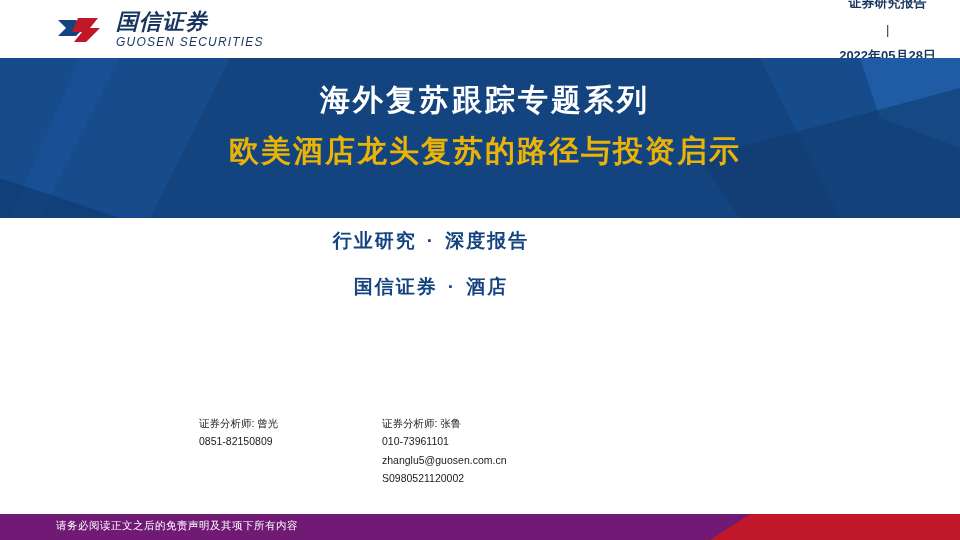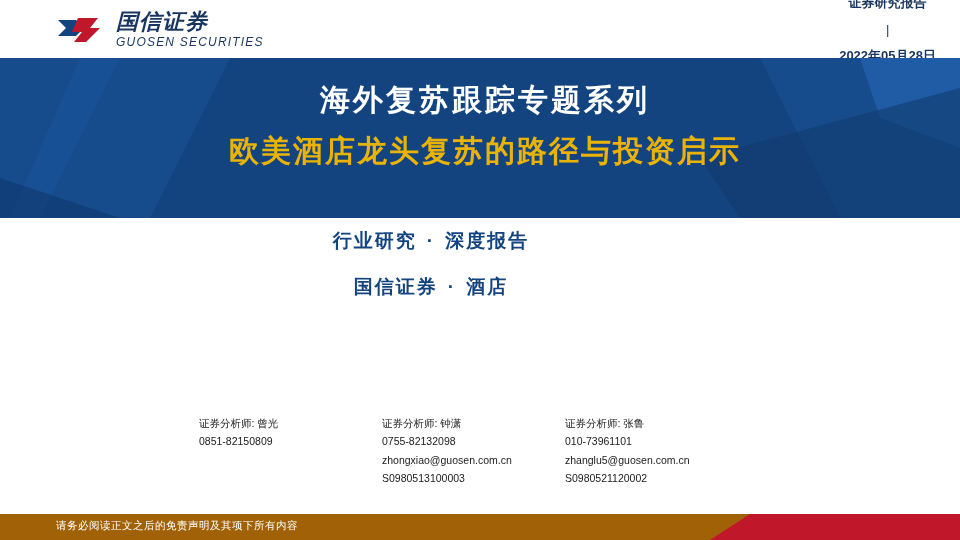--- a/index.html
+++ b/index.html
@@ -140,21 +140,21 @@
     font-size: 10.5px;
     line-height: 1.75;
   }
   .analyst-col div { white-space: nowrap; }
 
   
   .footer {
     position: absolute;
     left: 0; bottom: 0;
     width: 960px; height: 26px;
-    background: #a16207;
+    background: #701a75;
     overflow: hidden;
   }
   .footer-text {
     position: absolute;
     left: 56px; top: 5px;
     font-size: 10.5px;
     color: #ffffff;
     letter-spacing: 0.5px;
   }
   .footer-red {
@@ -220,26 +220,20 @@
       <span>国信证券</span><span class="mid-dot">·</span><span>酒店</span>
     </div>
   </div>
 
   <div class="analysts">
     <div class="analyst-col">
       <div>证券分析师: 曾光</div>
       <div>0851-82150809</div>
     </div>
     <div class="analyst-col">
-      <div>证券分析师: 钟潇</div>
-      <div>0755-82132098</div>
-      <div>zhongxiao@guosen.com.cn</div>
-      <div>S0980513100003</div>
-    </div>
-    <div class="analyst-col">
       <div>证券分析师: 张鲁</div>
       <div>010-73961101</div>
       <div>zhanglu5@guosen.com.cn</div>
       <div>S0980521120002</div>
     </div>
   </div>
 
   <div class="footer">
     <div class="footer-dark"></div>
     <div class="footer-red"></div>

